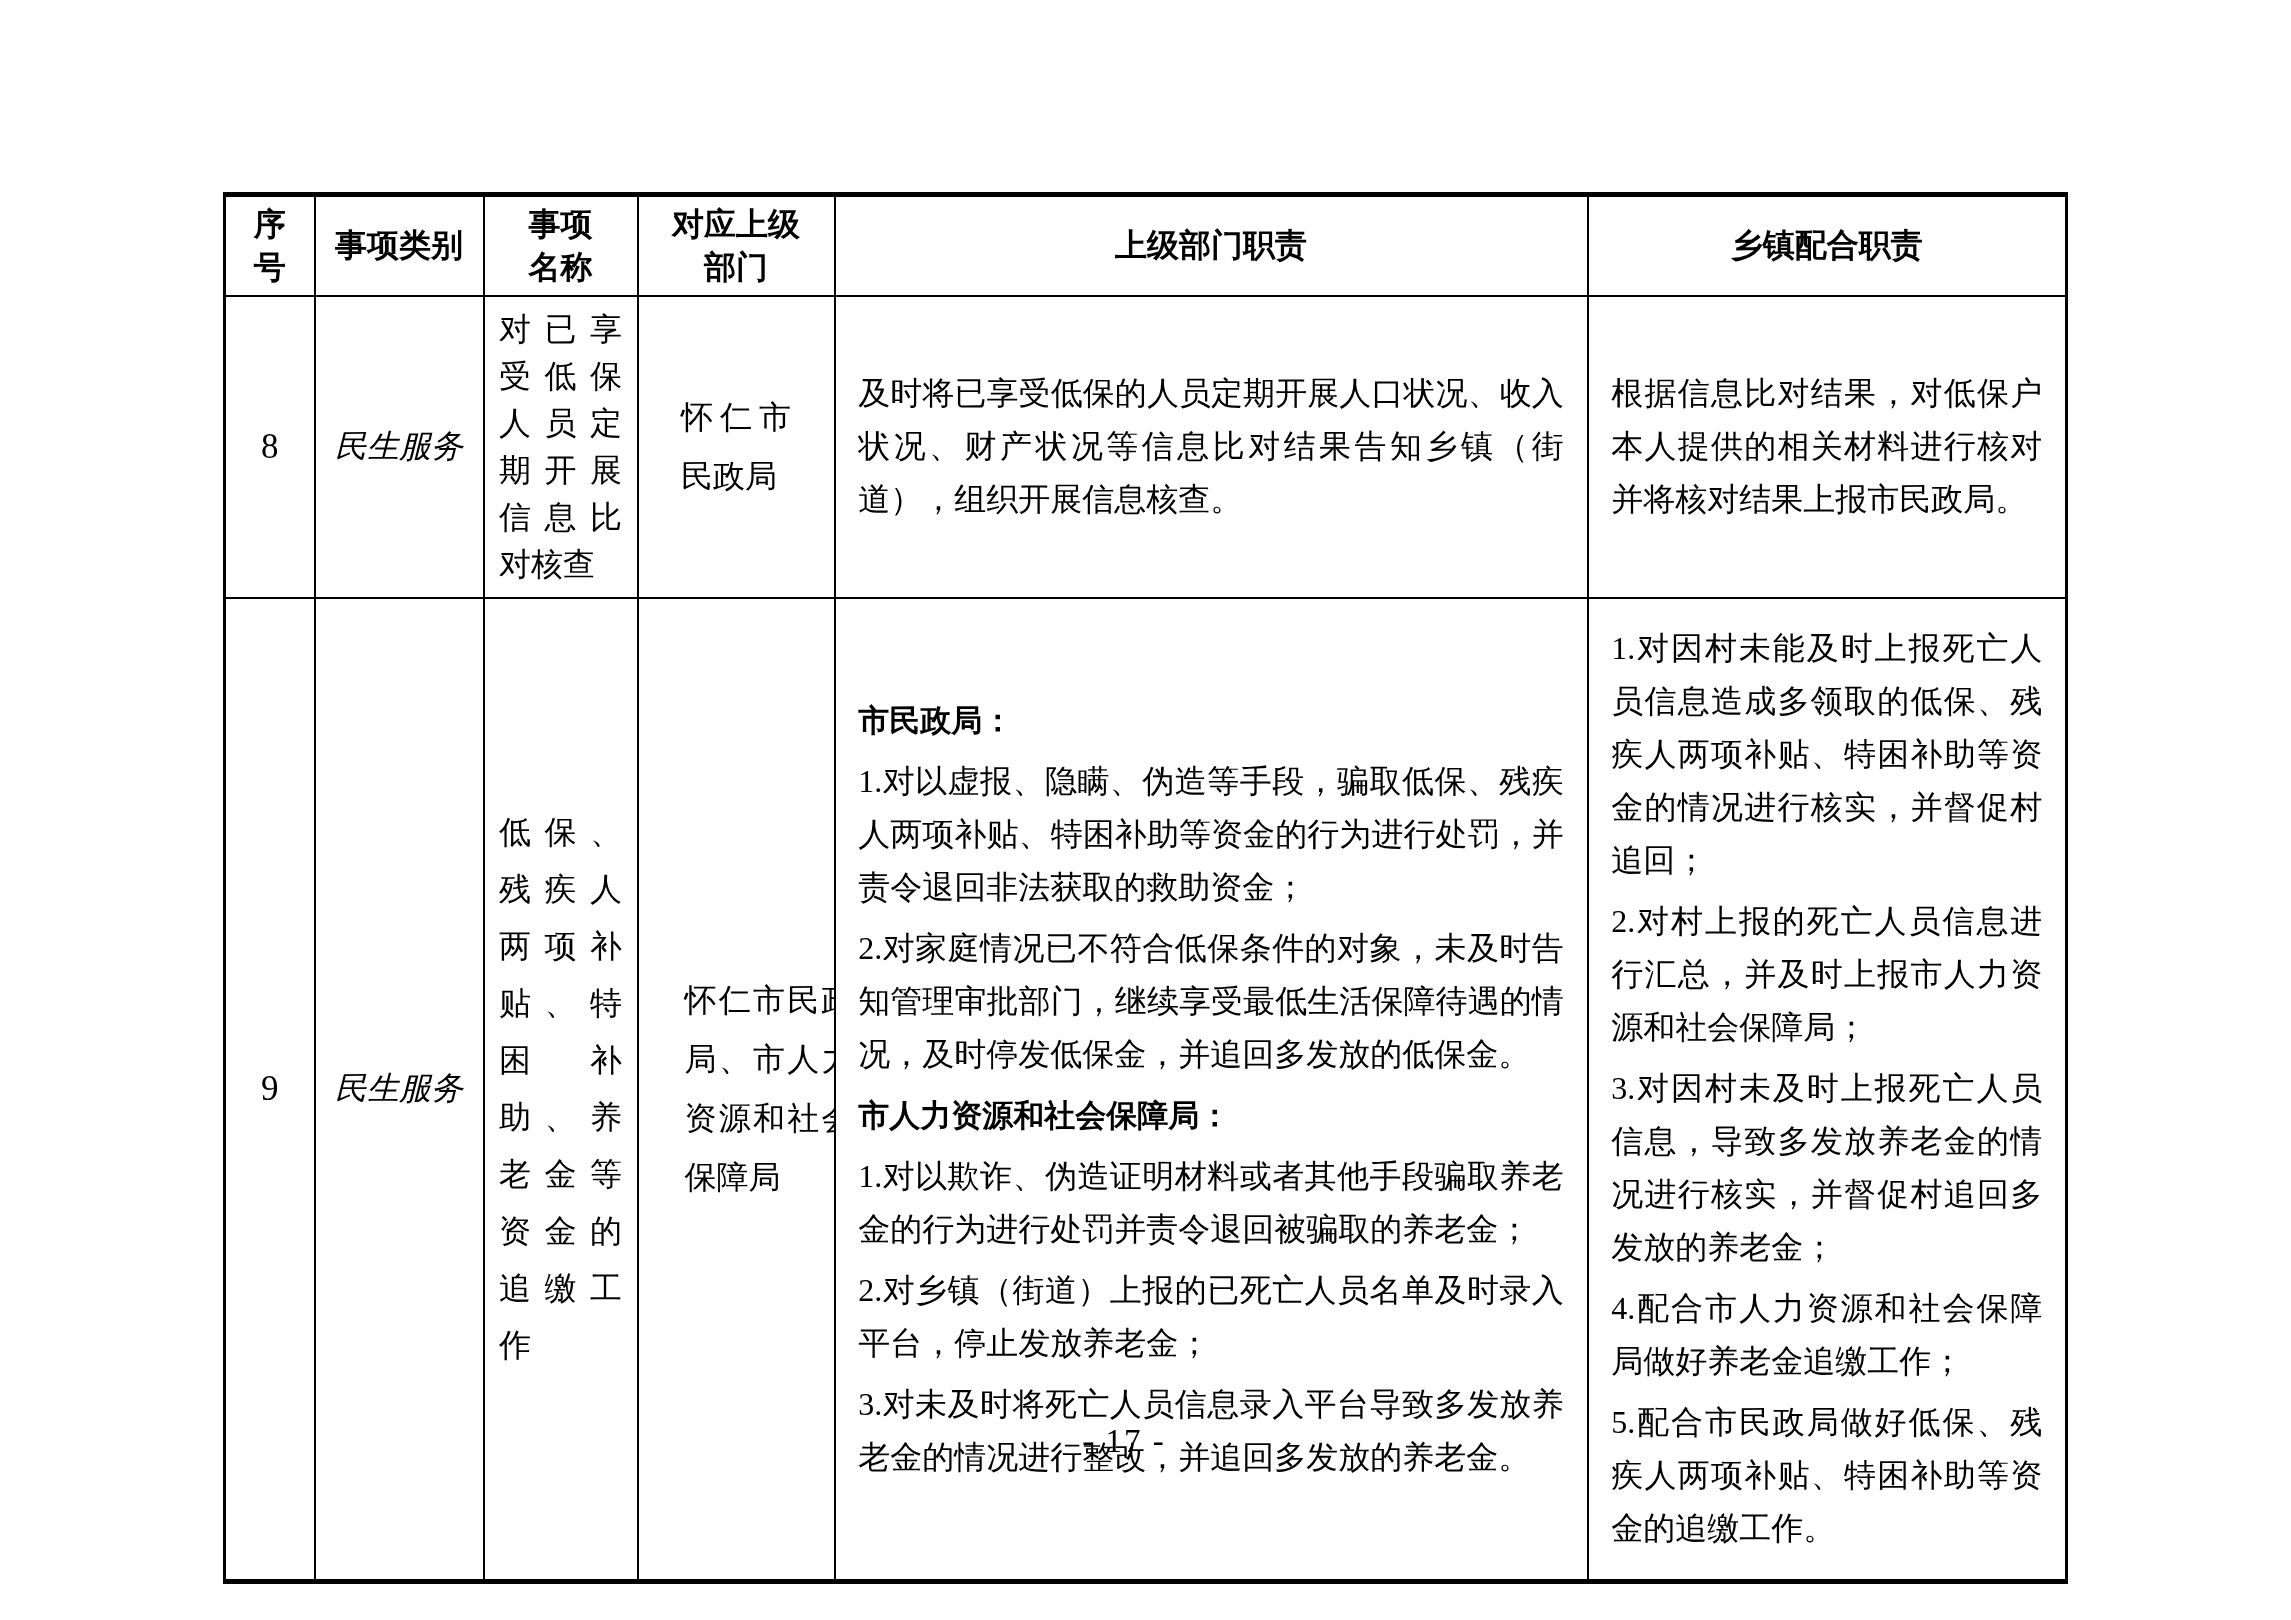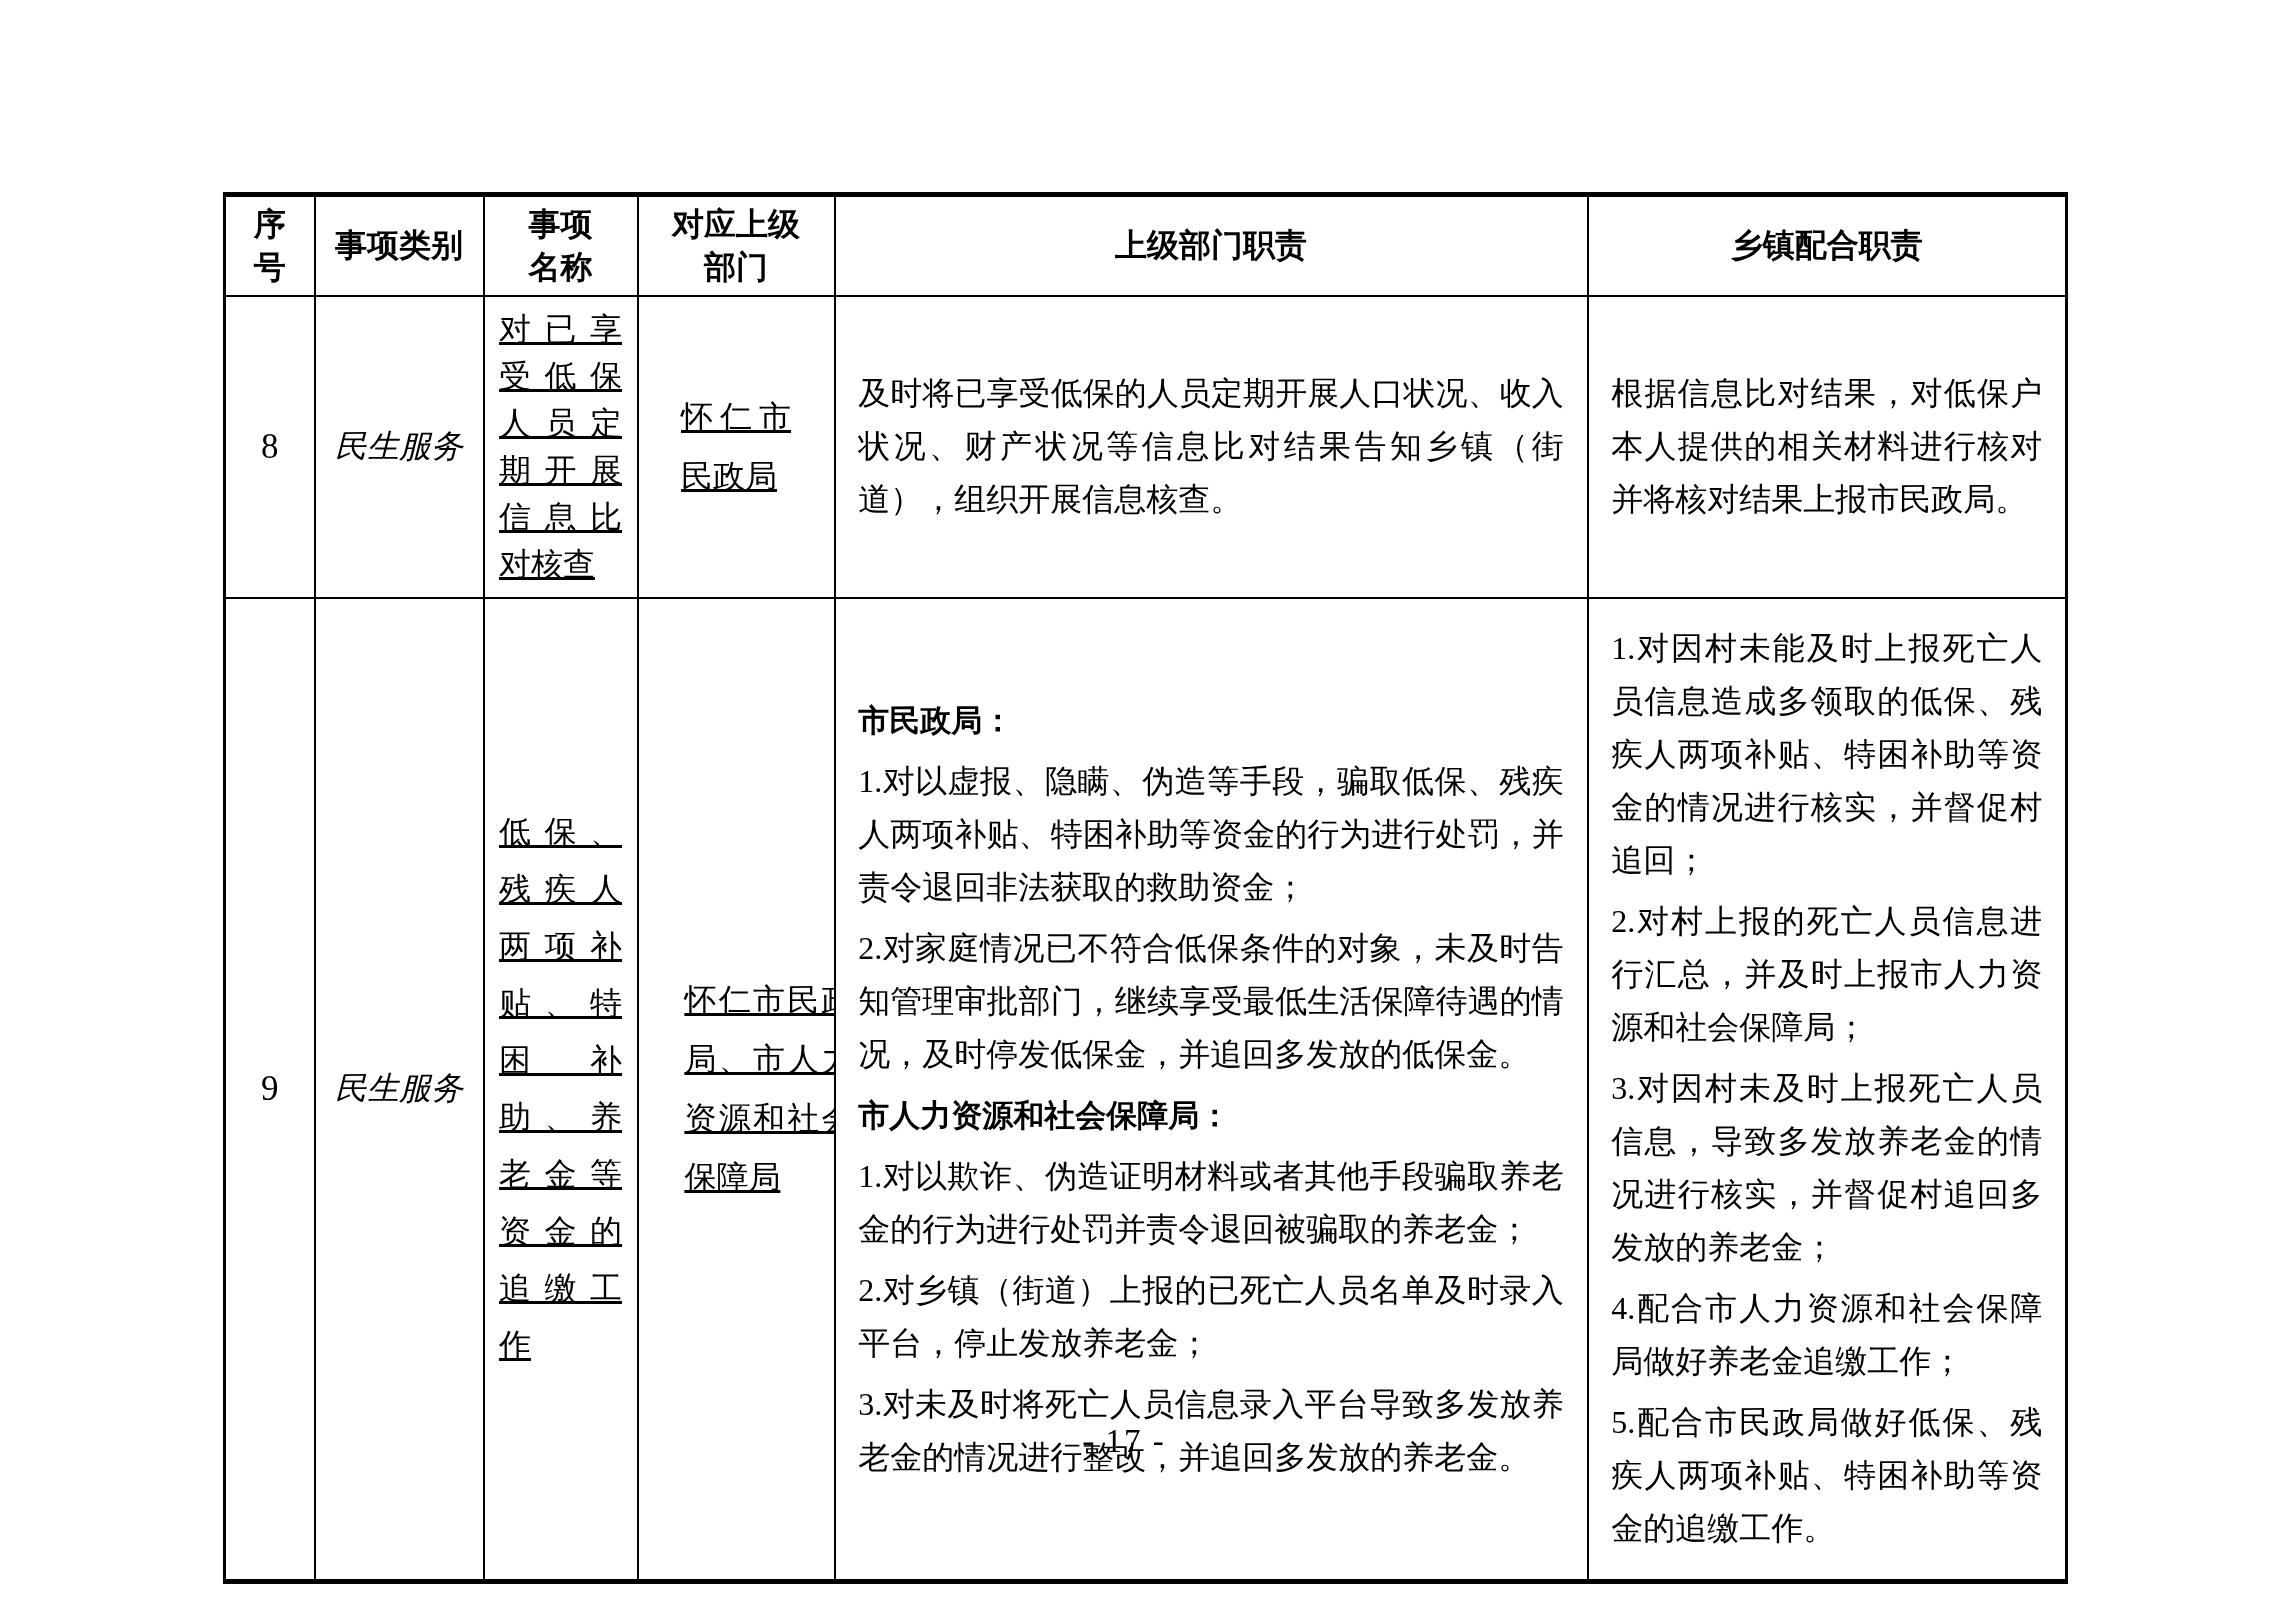--- a/index.html
+++ b/index.html
@@ -48,21 +48,20 @@
 
   td.center { text-align: center; }
   .seq { font-size: 35px; }
   .category { font-size: 32px; font-style: italic; }
 
   .name-block {
     margin: 0 auto;
     text-align: justify;
     text-justify: inter-character;
     font-size: 32px;
-    text-decoration: underline;
   }
   .nb-name  { width: 123px; }
   .nb-dept8 { width: 110px; }
   .nb-dept9 { width: 169px; margin-left: 40px; }
   .lh48 { line-height: 47px; }
   .lh58 { line-height: 57px; }
   .lh60 { line-height: 59px; }
 
   td.duties { padding: 15.7px 14.7px; }
   td.duties p.duty {

